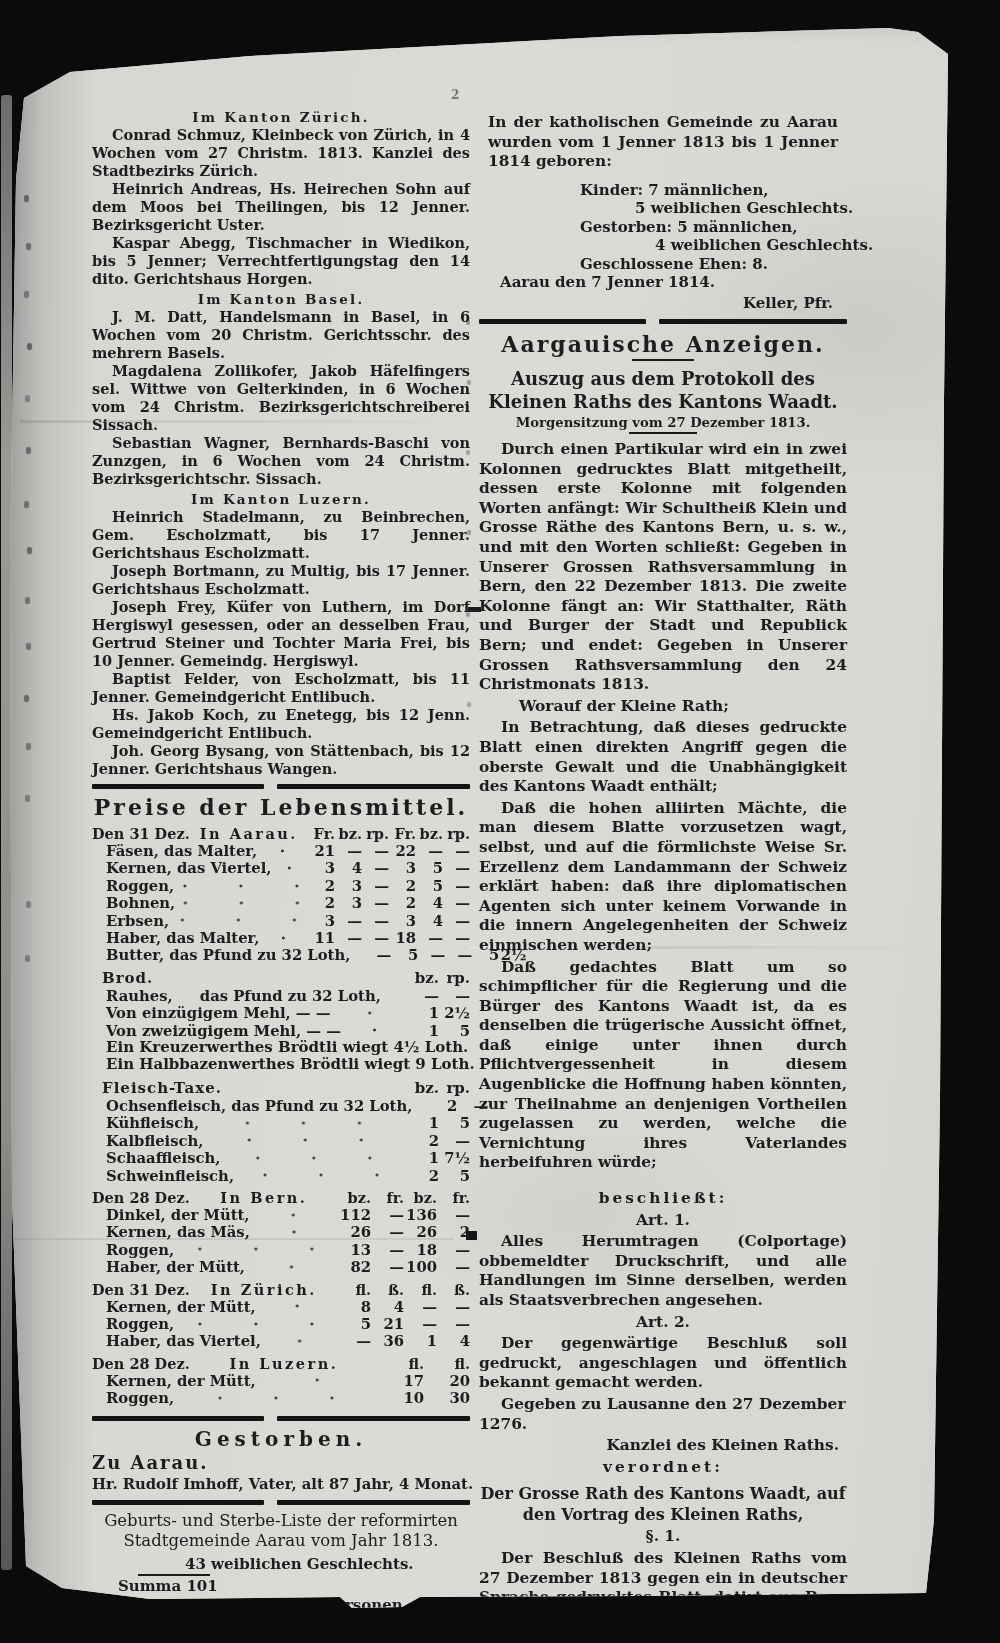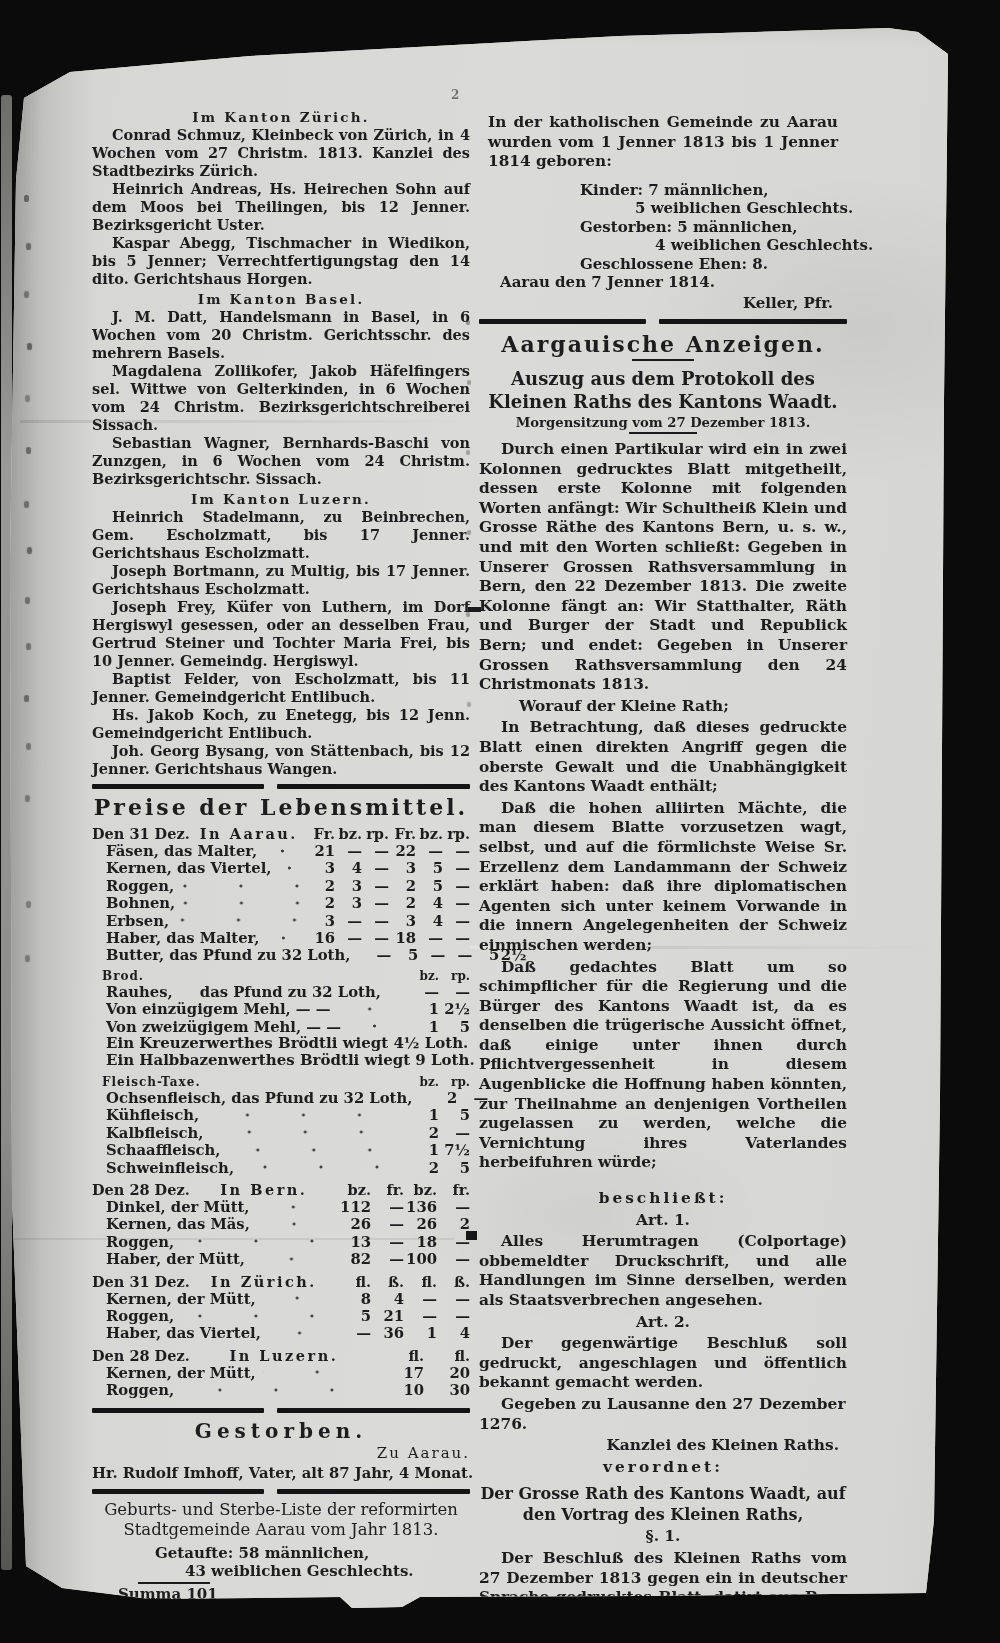--- a/index.html
+++ b/index.html
@@ -82,27 +82,27 @@
   .prow { display:flex; align-items:baseline; font-weight:700; font-size:14.8px; line-height:17.4px; padding-left:14px; }
   .lbl { white-space:nowrap; }
   .lead { flex:1; align-self:center; height:12px; margin:0 7px;
     background:radial-gradient(circle, rgba(25,25,25,.8) 1.2px, rgba(0,0,0,0) 1.8px) center/56px 12px repeat-x; }
   .mid { flex:1; text-align:center; white-space:nowrap; }
   .v { flex:none; text-align:right; }
   .t6 .v { width:27px; }
   .t4 .v { width:33px; }
   .t2 .v { width:46px; }
   .t2b .v { width:31px; }
-  .sub { display:flex; align-items:baseline; font-weight:700; font-size:12px; margin-top:5px; }
+  .sub { display:flex; align-items:baseline; font-weight:700; font-size:15px; margin-top:5px; }
   .sub .lbl { padding-left:10px; letter-spacing:1px; }
   .sub .fill { flex:1; }
   .note { font-weight:700; font-size:15px; line-height:17.4px; padding-left:14px; white-space:nowrap; }
 
   .gtitle { text-align:center; font-weight:700; font-size:20px; letter-spacing:5px; margin:6px 0 1px; }
-  .gplace { text-align:right; font-weight:400; font-size:15px; letter-spacing:2px; }
+  .gplace { text-align:left; font-weight:700; font-size:18px; letter-spacing:2px; }
   .gentry { font-weight:700; font-size:14.8px; margin-top:2px; white-space:nowrap; }
 
   .btitle { text-align:center; font-weight:400; font-size:16.5px; line-height:20.5px; margin:6px 2px 3px; }
   .gl { font-weight:700; font-size:15px; line-height:18.5px; white-space:nowrap; }
   .p26{padding-left:26px}.p38{padding-left:38px}.p63{padding-left:63px}.p93{padding-left:93px}
   .sumrule { width:72px; border-top:2.2px solid #1b1b1b; margin:1px 0 1px 46px; }
 
   
   .kath-intro { font-weight:700; font-size:15.3px; line-height:19.5px; text-align:justify; margin:9px; }
   .kl { font-weight:700; font-size:15px; line-height:18.6px; white-space:nowrap; }
@@ -221,21 +221,21 @@
       <span class="v">3</span>
         <span class="v">—</span>
         <span class="v">—</span>
         <span class="v">3</span>
         <span class="v">4</span>
         <span class="v">—</span>
     </div>
     <div class="prow t6">
       <span class="lbl">Haber, das Malter,</span>
         <span class="lead"></span>
-      <span class="v">16</span>
+      <span class="v">11</span>
         <span class="v">—</span>
         <span class="v">—</span>
         <span class="v">18</span>
         <span class="v">—</span>
         <span class="v">—</span>
     </div>
     <div class="prow t6">
       <span class="lbl">Butter, das Pfund zu 32 Loth,</span>
         <span class="lead"></span>
       <span class="v">—</span>
@@ -411,21 +411,20 @@
     <div class="gtitle">Gestorben.</div>
     <div class="gplace">Zu Aarau.</div>
     <div class="gentry">Hr. Rudolf Imhoff, Vater, alt 87 Jahr, 4 Monat.</div>
 
     <div class="bar" style="margin-top:8px;">
         <b class="s1"></b>
         <b class="s2"></b>
       </div>
 
     <div class="btitle">Geburts- und Sterbe-Liste der reformirten Stadt­gemeinde Aarau vom Jahr 1813.</div>
-    <div class="gl p63">Getaufte:  58 männlichen,</div>
     <div class="gl p93">43 weiblichen Geschlechts.</div>
     <div class="sumrule"></div>
     <div class="gl p26">Summa 101</div>
     <div class="gl p38">Verstorbene:  14 Mannspersonen,</div>
 
   </div>
 
   <div class="col-right">
 
     <p class="kath-intro">In der katholischen Gemeinde zu Aarau wurden vom 1 Jenner 1813 bis 1 Jenner 1814 geboren:</p>

